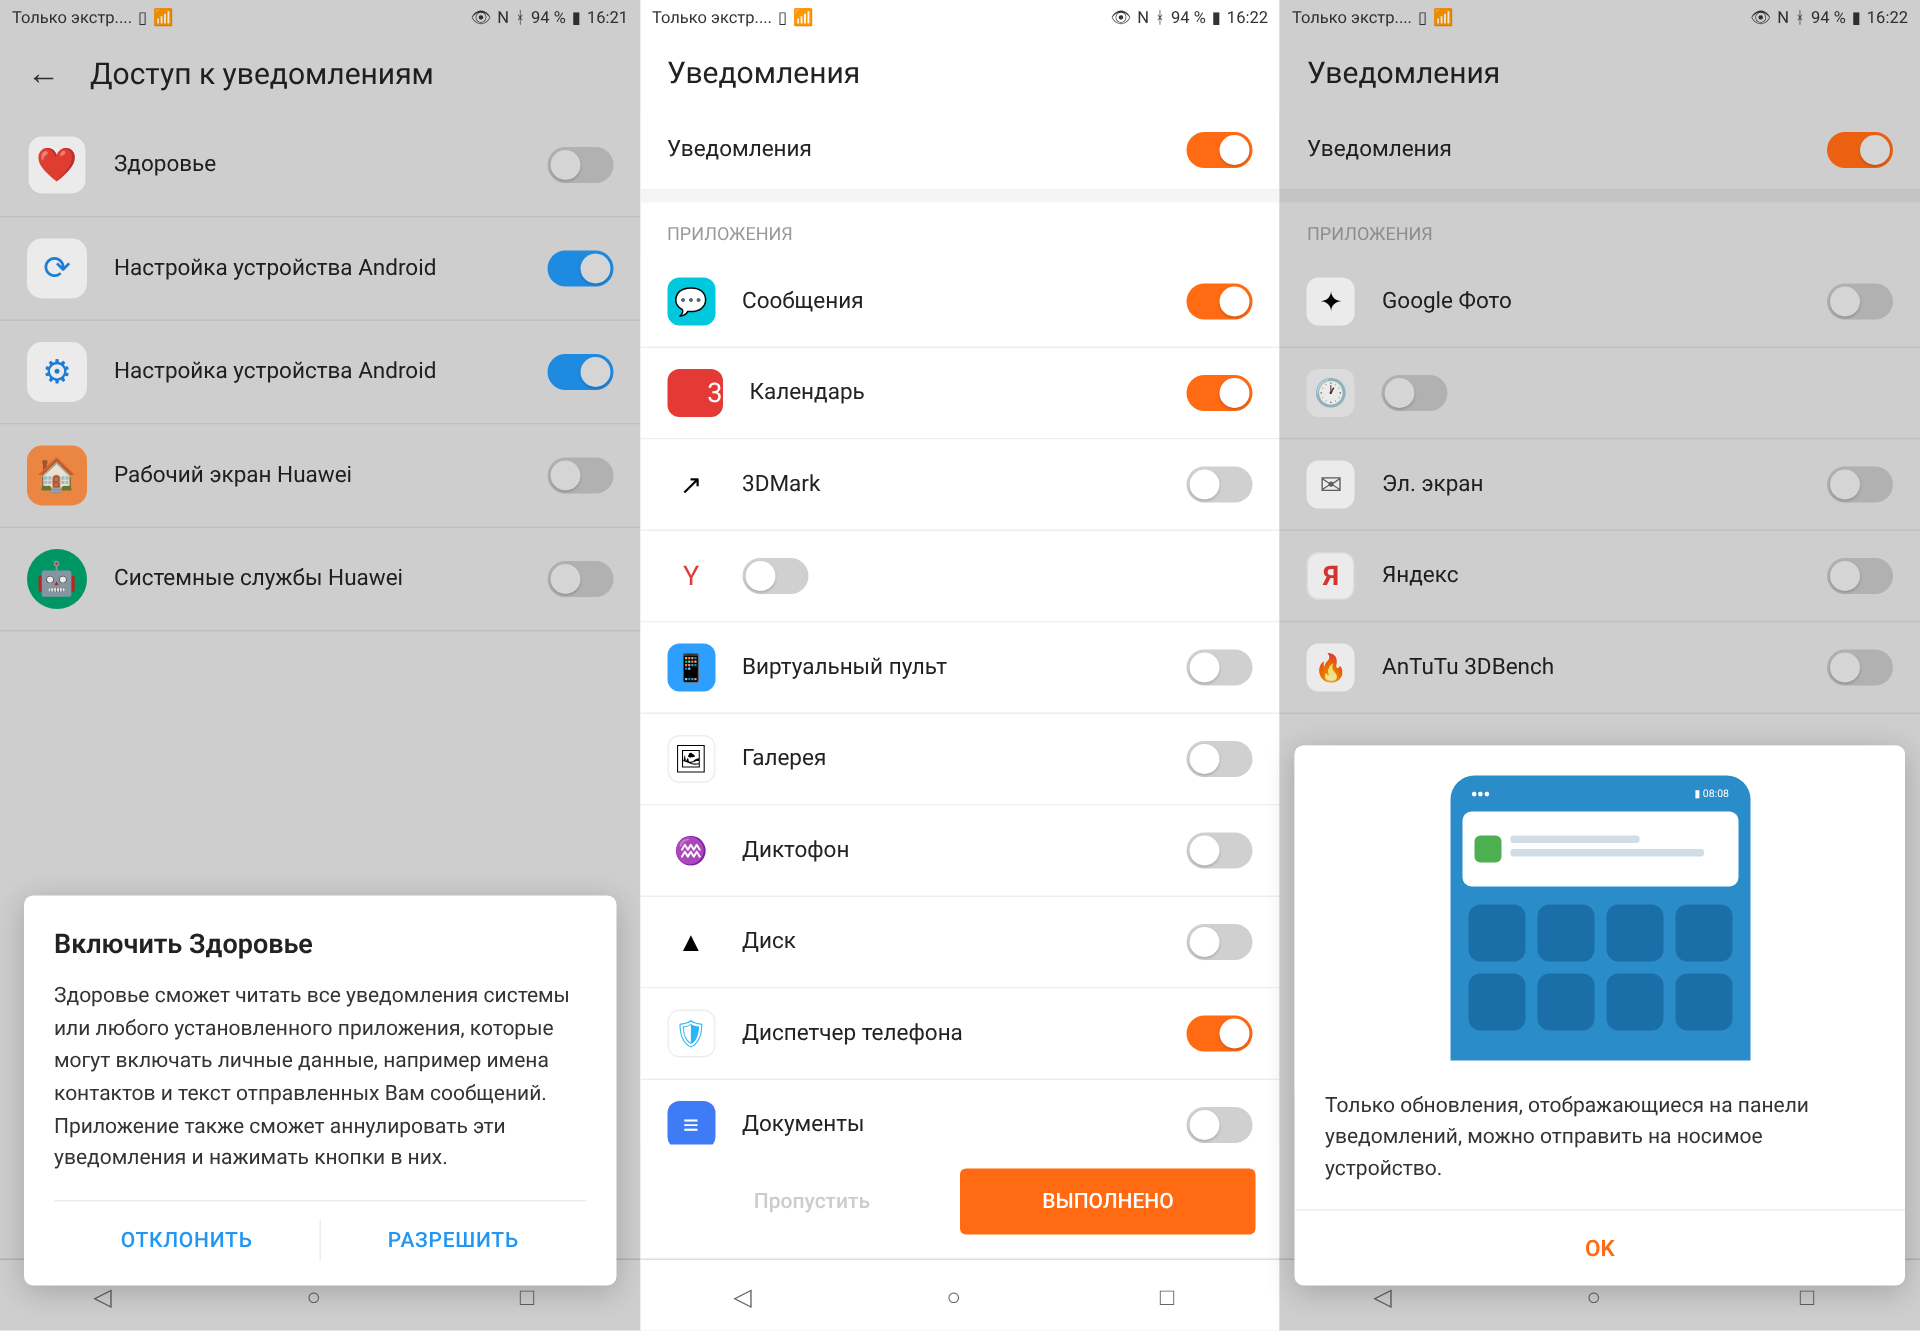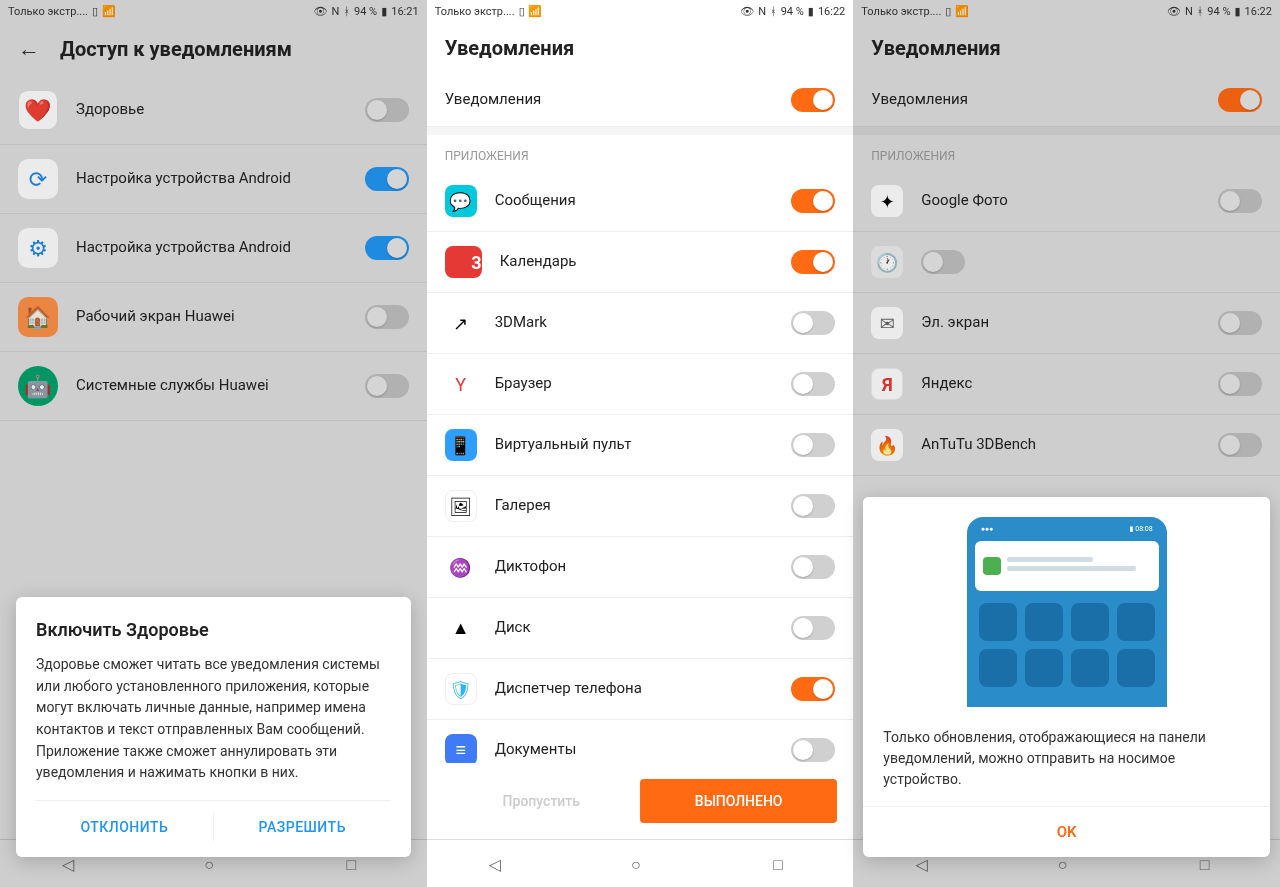--- a/index.html
+++ b/index.html
@@ -4,21 +4,21 @@
 <style>
 * { margin: 0; padding: 0; box-sizing: border-box; font-family: -apple-system, BlinkMacSystemFont, "Segoe UI", Roboto, sans-serif; }
 body { background: #f5f5f5; display: flex; width: 1280px; height: 887px; }
 .screen { width: 426.66px; height: 887px; position: relative; background: #fff; display: flex; flex-direction: column; }
 .screen.dim { background: #e0e0e0; }
 .status-bar { height: 22px; display: flex; justify-content: space-between; align-items: center; padding: 0 8px; font-size: 11px; color: #333; }
 .status-bar .left { display: flex; align-items: center; gap: 4px; }
 .status-bar .right { display: flex; align-items: center; gap: 4px; }
 .dim .status-bar { background: #e0e0e0; }
 .header { display: flex; align-items: center; padding: 14px 18px; gap: 20px; }
-.header h1 { font-size: 20px; font-weight: 700; color: #222; }
+.header h1 { font-size: 20px; font-weight: 400; color: #222; }
 .back-arrow { font-size: 22px; color: #333; }
 .dim .header { background: #e0e0e0; }
 .content { flex: 1; overflow: hidden; }
 .dim .content { background: #e0e0e0; }
 .row { display: flex; align-items: center; padding: 14px 18px; gap: 18px; background: #fff; border-bottom: 1px solid #eee; }
 .dim .row { background: #e0e0e0; border-bottom-color: #d0d0d0; }
 .row.no-icon { padding-left: 18px; }
 .app-icon { width: 40px; height: 40px; border-radius: 10px; display: flex; align-items: center; justify-content: center; font-size: 22px; flex-shrink: 0; }
 .app-icon.small { width: 32px; height: 32px; border-radius: 8px; font-size: 18px; }
 .row-label { flex: 1; font-size: 15px; color: #222; line-height: 1.3; }
@@ -62,21 +62,21 @@
 .nav-bar { height: 48px; display: flex; justify-content: space-around; align-items: center; border-top: 1px solid #ddd; }
 .dim .nav-bar { background: #e0e0e0; border-top-color: #c0c0c0; }
 .nav-bar .nav-icon { width: 18px; height: 18px; color: #666; }
 
 .ic-health { background: #fff; border: 1px solid #ddd; }
 .ic-androidset { background: #fff; color: #1e88e5; }
 .ic-androidgear { background: #fff; color: #1e88e5; }
 .ic-huaweihome { background: #ff9248; }
 .ic-androidsys { background: #00a36c; border-radius: 50%; }
 .ic-messages { background: #00c8dd; }
-.ic-calendar { background: #e53935; color:#fff; font-size:14px; font-weight:700;padding-left:37px; }
+.ic-calendar { background: #e53935; color:#fff; font-size:14px; font-weight:400;padding-left:37px; }
 .ic-3dmark { background: #fff; }
 .ic-browser { background: #fff; color: #e53935; }
 .ic-remote { background: #2f9fff; }
 .ic-gallery { background: #fff; border:1px solid #eee; }
 .ic-voice { background: #fff; color:#29b6f6; }
 .ic-drive { background: #fff; }
 .ic-phone-mgr { background: #fff; color:#29b6f6; border:1px solid #eee; }
 .ic-docs { background: #3f7bf5; color:#fff; border-radius:50%; }
 .ic-gphotos { background: #fff; }
 .ic-clock { background: #eeeeee; color:#666; }
@@ -190,21 +190,20 @@
           <div class="row-label">Календарь</div>
           <div class="toggle on orange"></div>
         </div>
         <div class="row">
           <div class="app-icon small ic-3dmark">↗</div>
           <div class="row-label">3DMark</div>
           <div class="toggle"></div>
         </div>
         <div class="row">
           <div class="app-icon small ic-browser">Y</div>
-          <div class="row-label">Браузер</div>
           <div class="toggle"></div>
         </div>
         <div class="row">
           <div class="app-icon small ic-remote">📱</div>
           <div class="row-label">Виртуальный пульт</div>
           <div class="toggle"></div>
         </div>
         <div class="row">
           <div class="app-icon small ic-gallery">🖼</div>
           <div class="row-label">Галерея</div>

